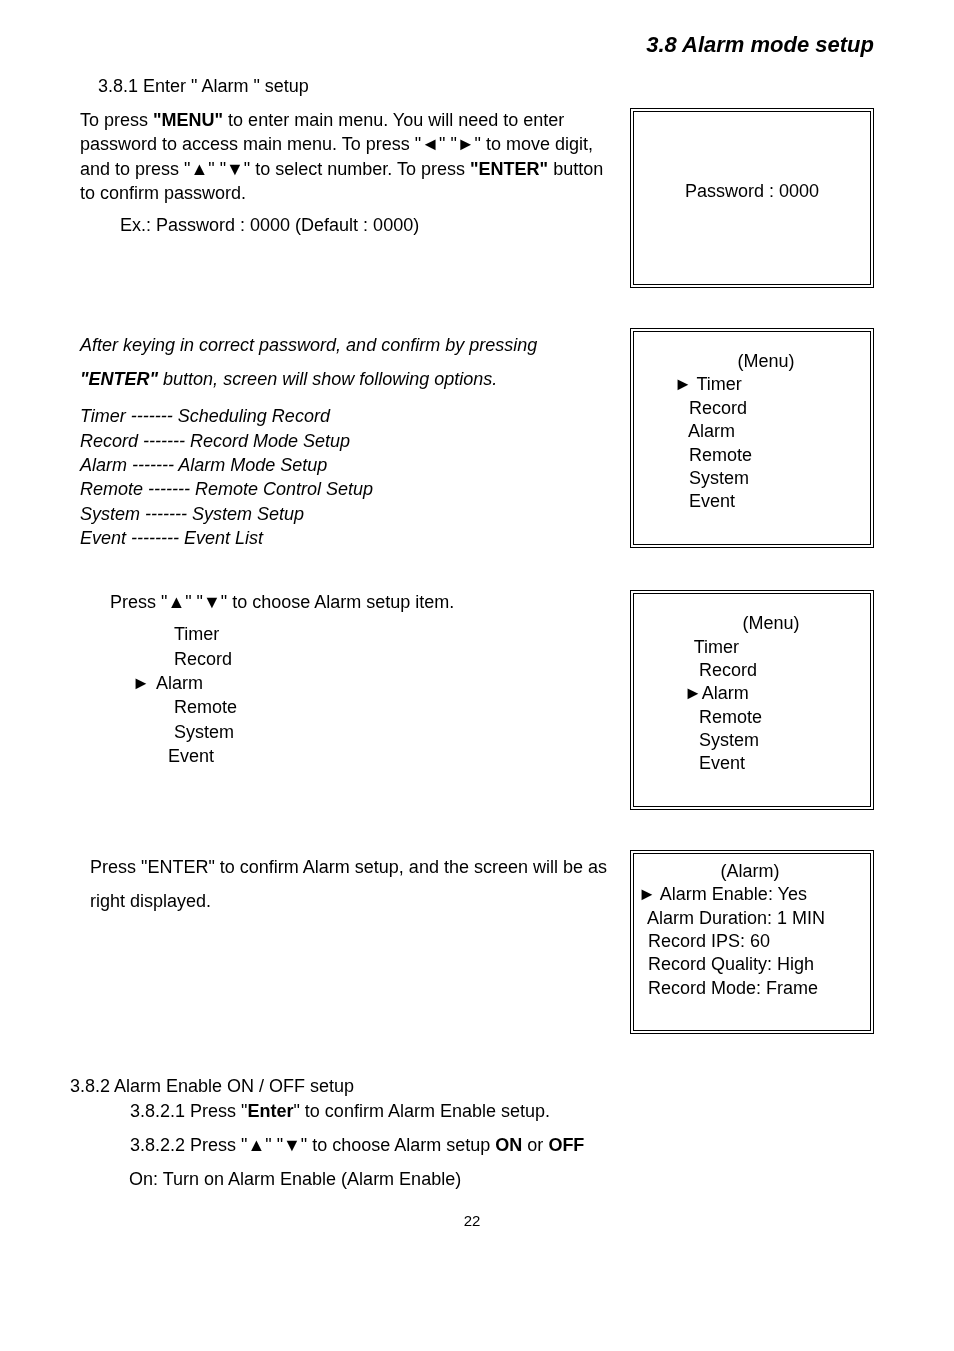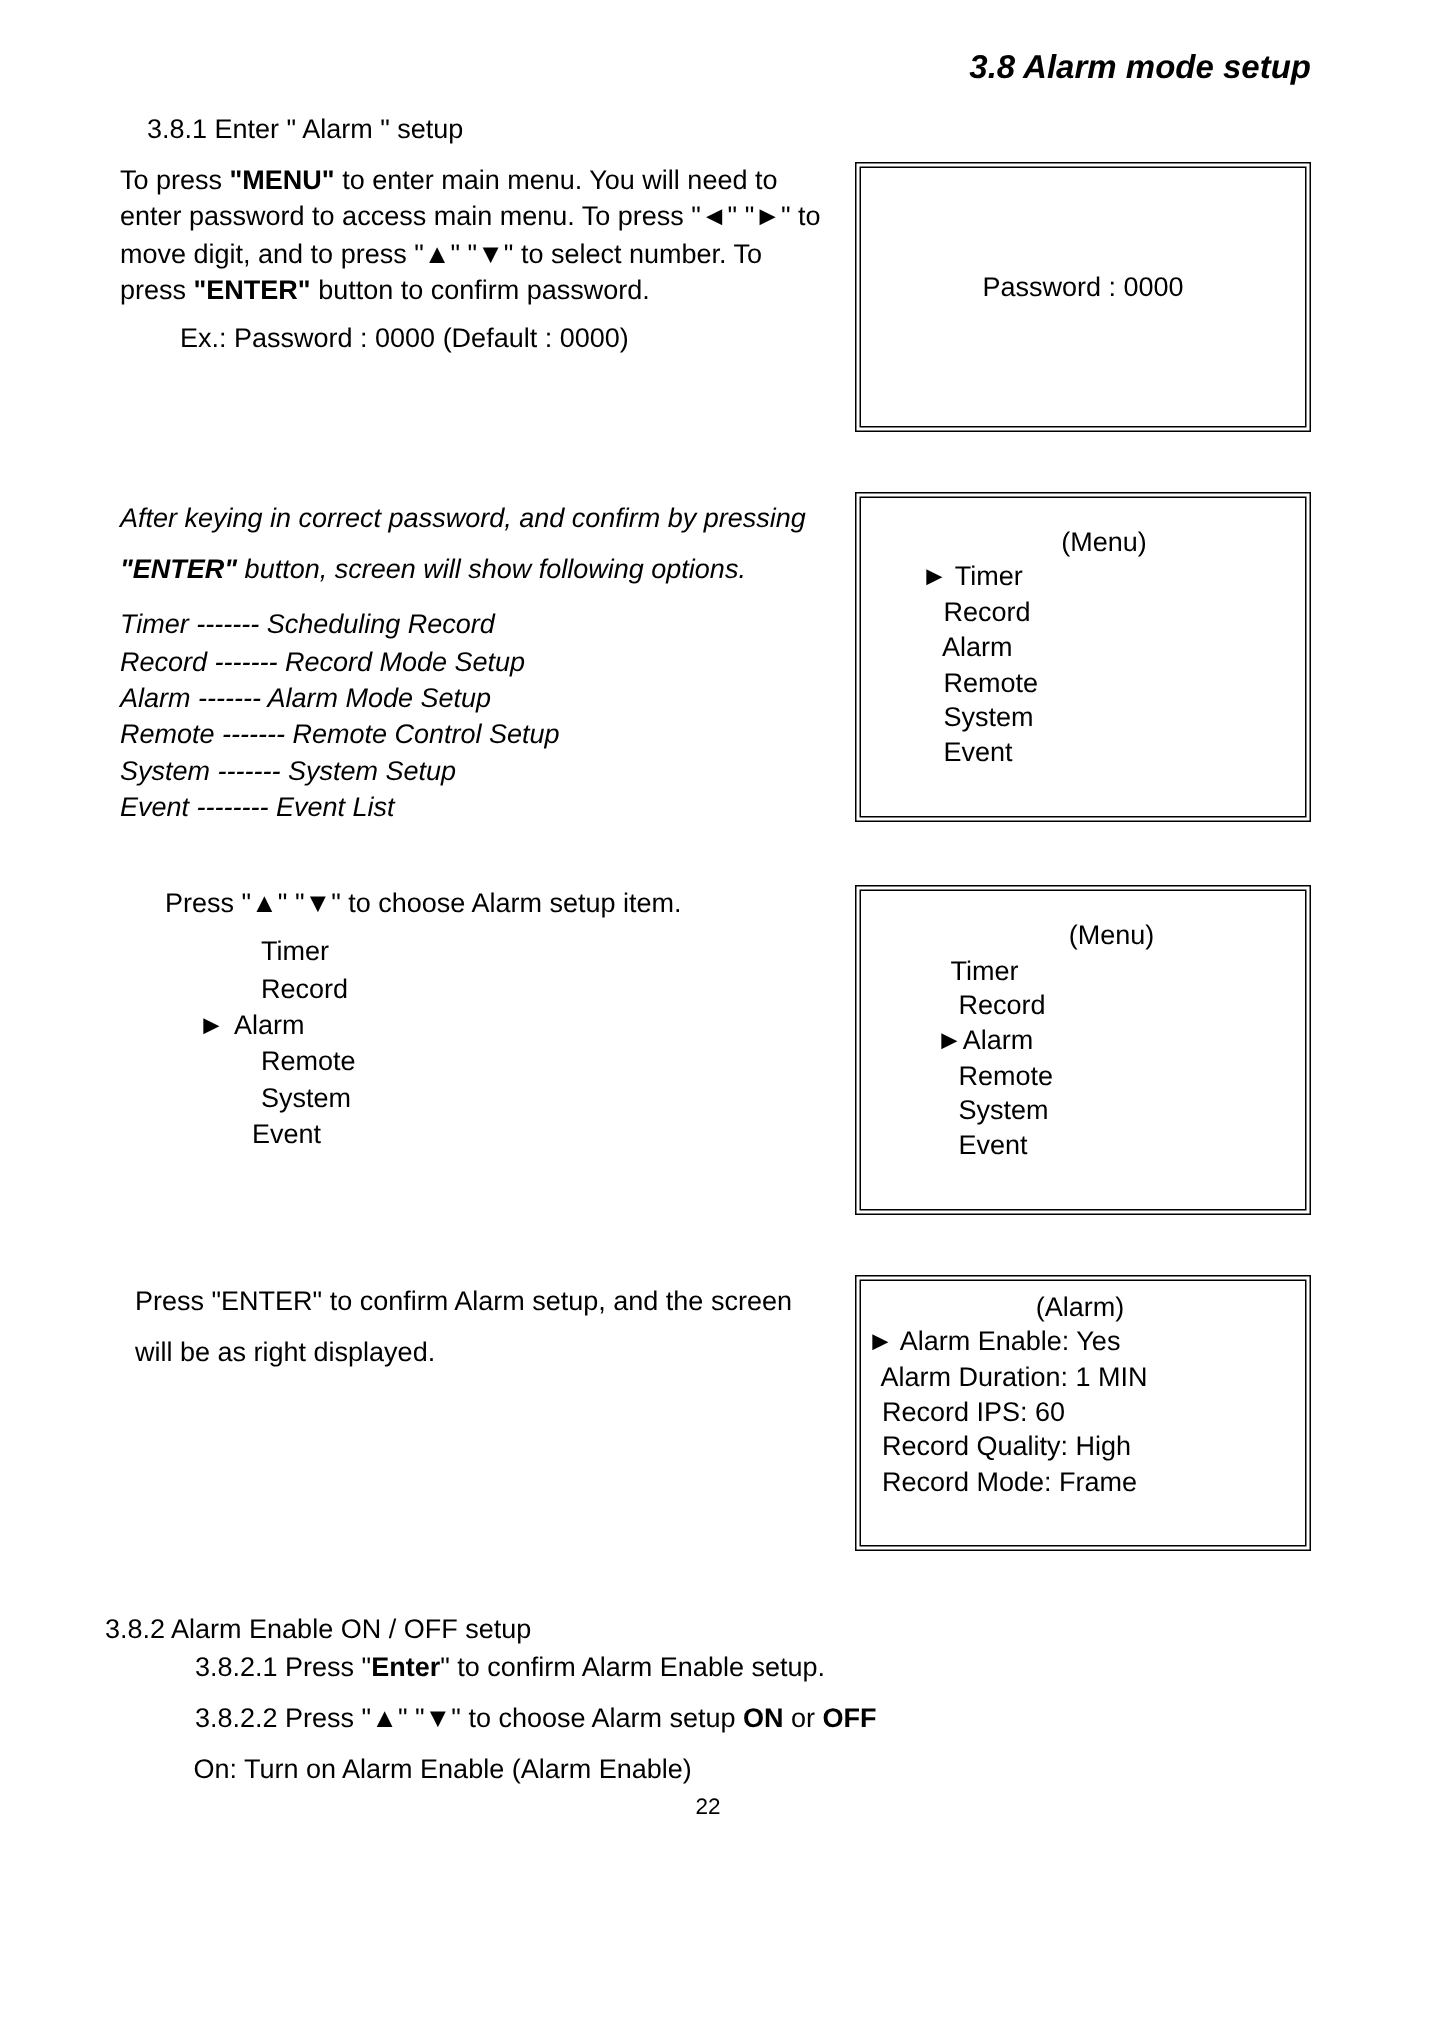--- a/index.html
+++ b/index.html
@@ -38,39 +38,39 @@
   }
   .para {
     margin-bottom: 8px;
   }
   .indent1 { margin-left: 40px; }
   .indent2 { margin-left: 60px; }
   .indent3 { margin-left: 59px; }
   .bold { font-weight: bold; }
   .screen-box {
     border: 4px double #000;
-    width: 304px;
+    width: 244px;
     padding: 18px 12px 30px 12px;
     font-size: 18px;
     line-height: 1.3;
     background: #fff;
   }
   .screen-box.tall { min-height: 180px; }
   .screen-box.center-v {
     display: flex;
     flex-direction: column;
     justify-content: center;
   }
   .screen-box .title { text-align: center; }
   .screen-line { white-space: pre; }
   .gap-block { height: 30px; }
   .page-num {
     text-align: center;
     font-size: 15px;
-    margin-top: 4px;
+    margin-top: 20px;
   }
   .sub-list .row { display: flex; }
   .sub-list .marker { width: 24px; text-align: left; }
 </style>
 </head>
 <body>
 
 <div class="section-heading">3.8   Alarm mode setup</div>
 
 <div class="subsection">3.8.1   Enter " Alarm " setup</div>

